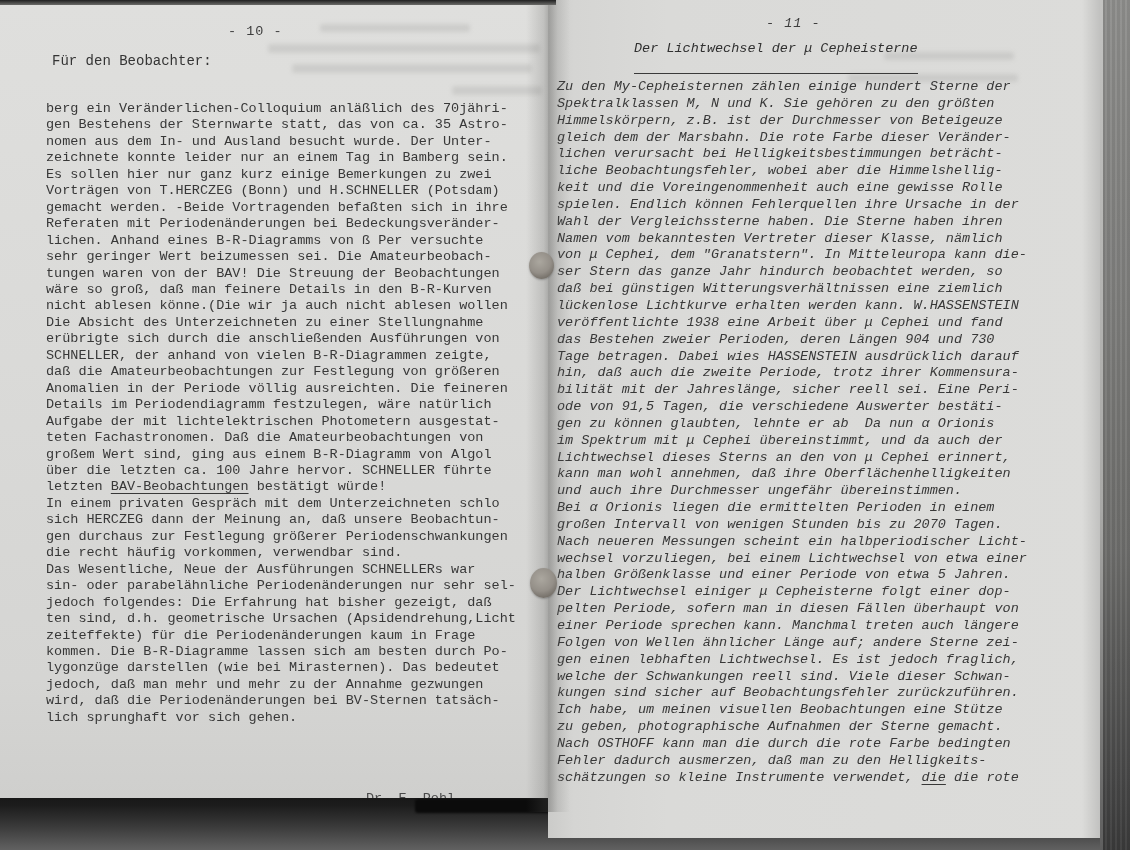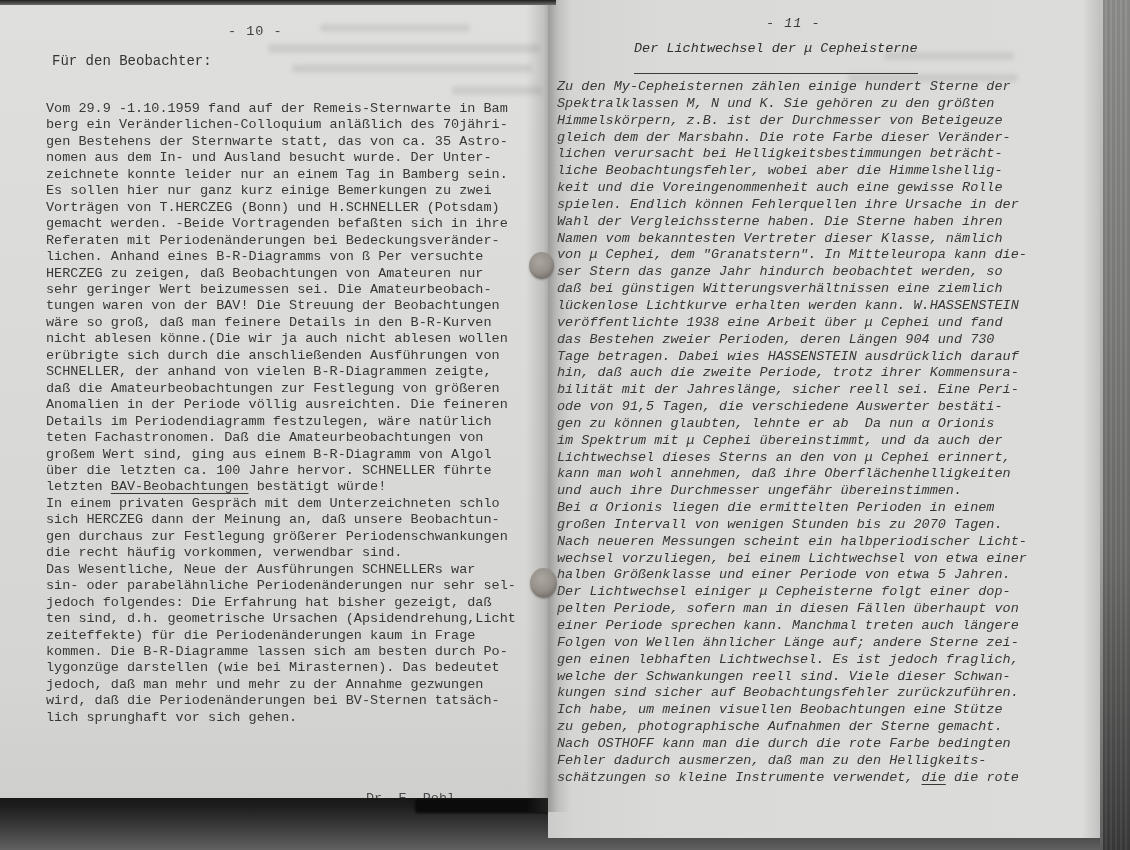--- a/index.html
+++ b/index.html
@@ -89,40 +89,40 @@
 
   <div class="page page-left">
     <div class="ghost" style="left:320px;top:20px;width:150px;height:8px;"></div>
     <div class="ghost" style="left:268px;top:40px;width:272px;height:9px;"></div>
     <div class="ghost" style="left:292px;top:60px;width:240px;height:9px;"></div>
     <div class="ghost" style="left:452px;top:82px;width:90px;height:9px;"></div>
 
     <div class="pagenum">- 10 -</div>
     <div class="kicker">Für den Beobachter:</div>
     <div class="body">
-        <div class="line">Vom 29.9 -1.10.1959 fand auf der Remeis-Sternwarte in Bam</div>
         <div class="line">berg ein Veränderlichen-Colloquium anläßlich des 70jähri-</div>
         <div class="line">gen Bestehens der Sternwarte statt, das von ca. 35 Astro-</div>
         <div class="line">nomen aus dem In- und Ausland besucht wurde. Der Unter-</div>
         <div class="line">zeichnete konnte leider nur an einem Tag in Bamberg sein.</div>
         <div class="line">Es sollen hier nur ganz kurz einige Bemerkungen zu zwei</div>
         <div class="line">Vorträgen von T.HERCZEG (Bonn) und H.SCHNELLER (Potsdam)</div>
         <div class="line">gemacht werden. -Beide Vortragenden befaßten sich in ihre</div>
         <div class="line">Referaten mit Periodenänderungen bei Bedeckungsveränder-</div>
         <div class="line">lichen. Anhand eines B-R-Diagramms von ß Per versuchte</div>
-        <div class="line">HERCZEG zu zeigen, daß Beobachtungen von Amateuren nur</div>
         <div class="line">sehr geringer Wert beizumessen sei. Die Amateurbeobach-</div>
         <div class="line">tungen waren von der BAV! Die Streuung der Beobachtungen</div>
         <div class="line">wäre so groß, daß man feinere Details in den B-R-Kurven</div>
         <div class="line">nicht ablesen könne.(Die wir ja auch nicht ablesen wollen</div>
+        <div class="line">Die Absicht des Unterzeichneten zu einer Stellungnahme</div>
         <div class="line">erübrigte sich durch die anschließenden Ausführungen von</div>
         <div class="line">SCHNELLER, der anhand von vielen B-R-Diagrammen zeigte,</div>
         <div class="line">daß die Amateurbeobachtungen zur Festlegung von größeren</div>
         <div class="line">Anomalien in der Periode völlig ausreichten. Die feineren</div>
         <div class="line">Details im Periodendiagramm festzulegen, wäre natürlich</div>
+        <div class="line">Aufgabe der mit lichtelektrischen Photometern ausgestat-</div>
         <div class="line">teten Fachastronomen. Daß die Amateurbeobachtungen von</div>
         <div class="line">großem Wert sind, ging aus einem B-R-Diagramm von Algol</div>
         <div class="line">über die letzten ca. 100 Jahre hervor. SCHNELLER führte</div>
         <div class="line">letzten <u>BAV-Beobachtungen</u> bestätigt würde!</div>
         <div class="line">In einem privaten Gespräch mit dem Unterzeichneten schlo</div>
         <div class="line">sich HERCZEG dann der Meinung an, daß unsere Beobachtun-</div>
         <div class="line">gen durchaus zur Festlegung größerer Periodenschwankungen</div>
         <div class="line">die recht häufig vorkommen, verwendbar sind.</div>
         <div class="line">Das Wesentliche, Neue der Ausführungen SCHNELLERs war</div>
         <div class="line">sin- oder parabelähnliche Periodenänderungen nur sehr sel-</div>

